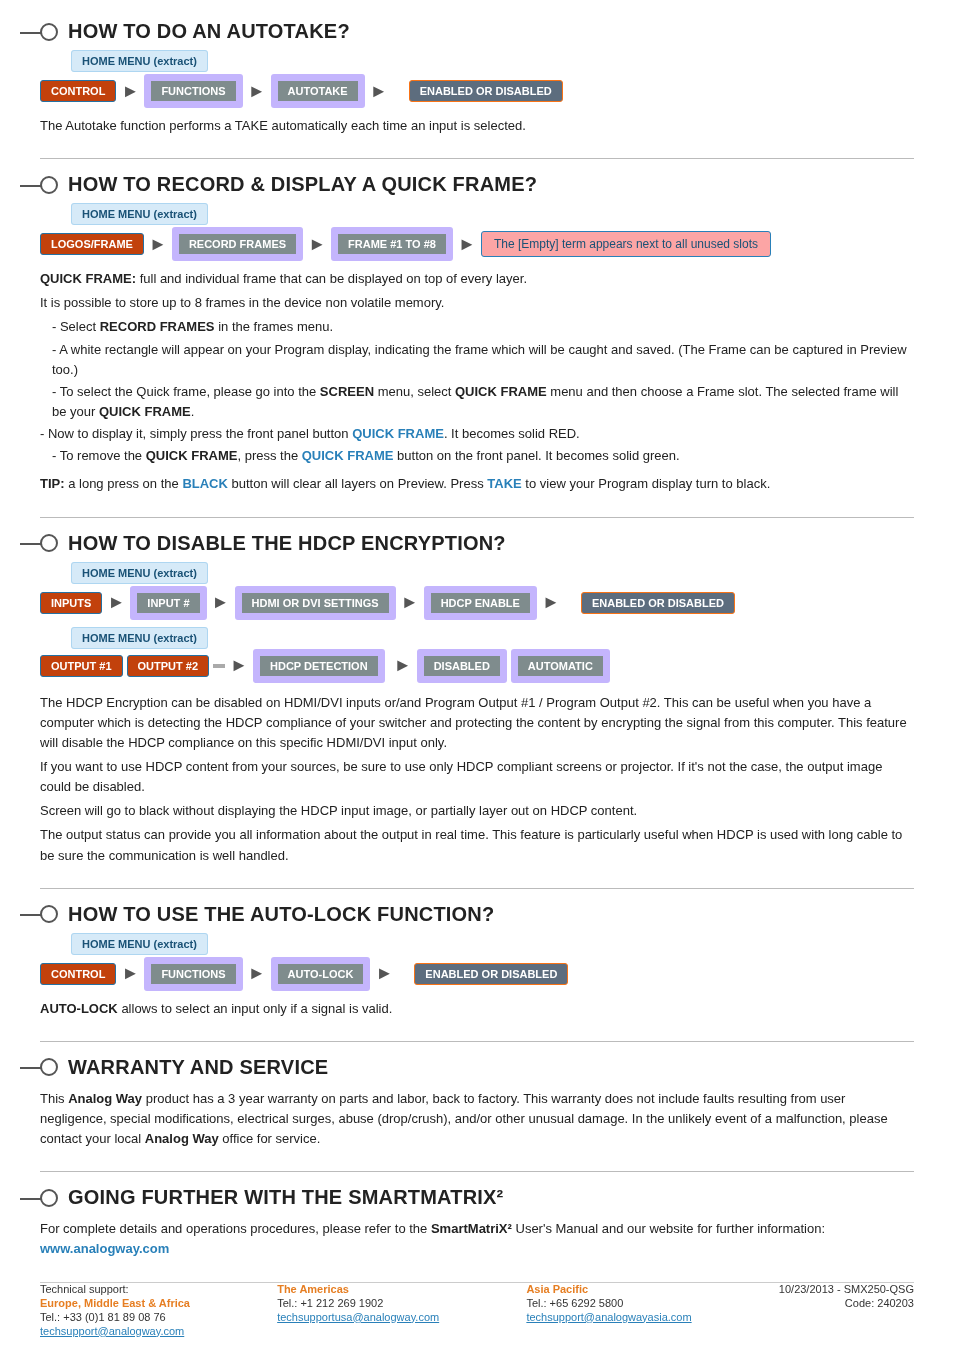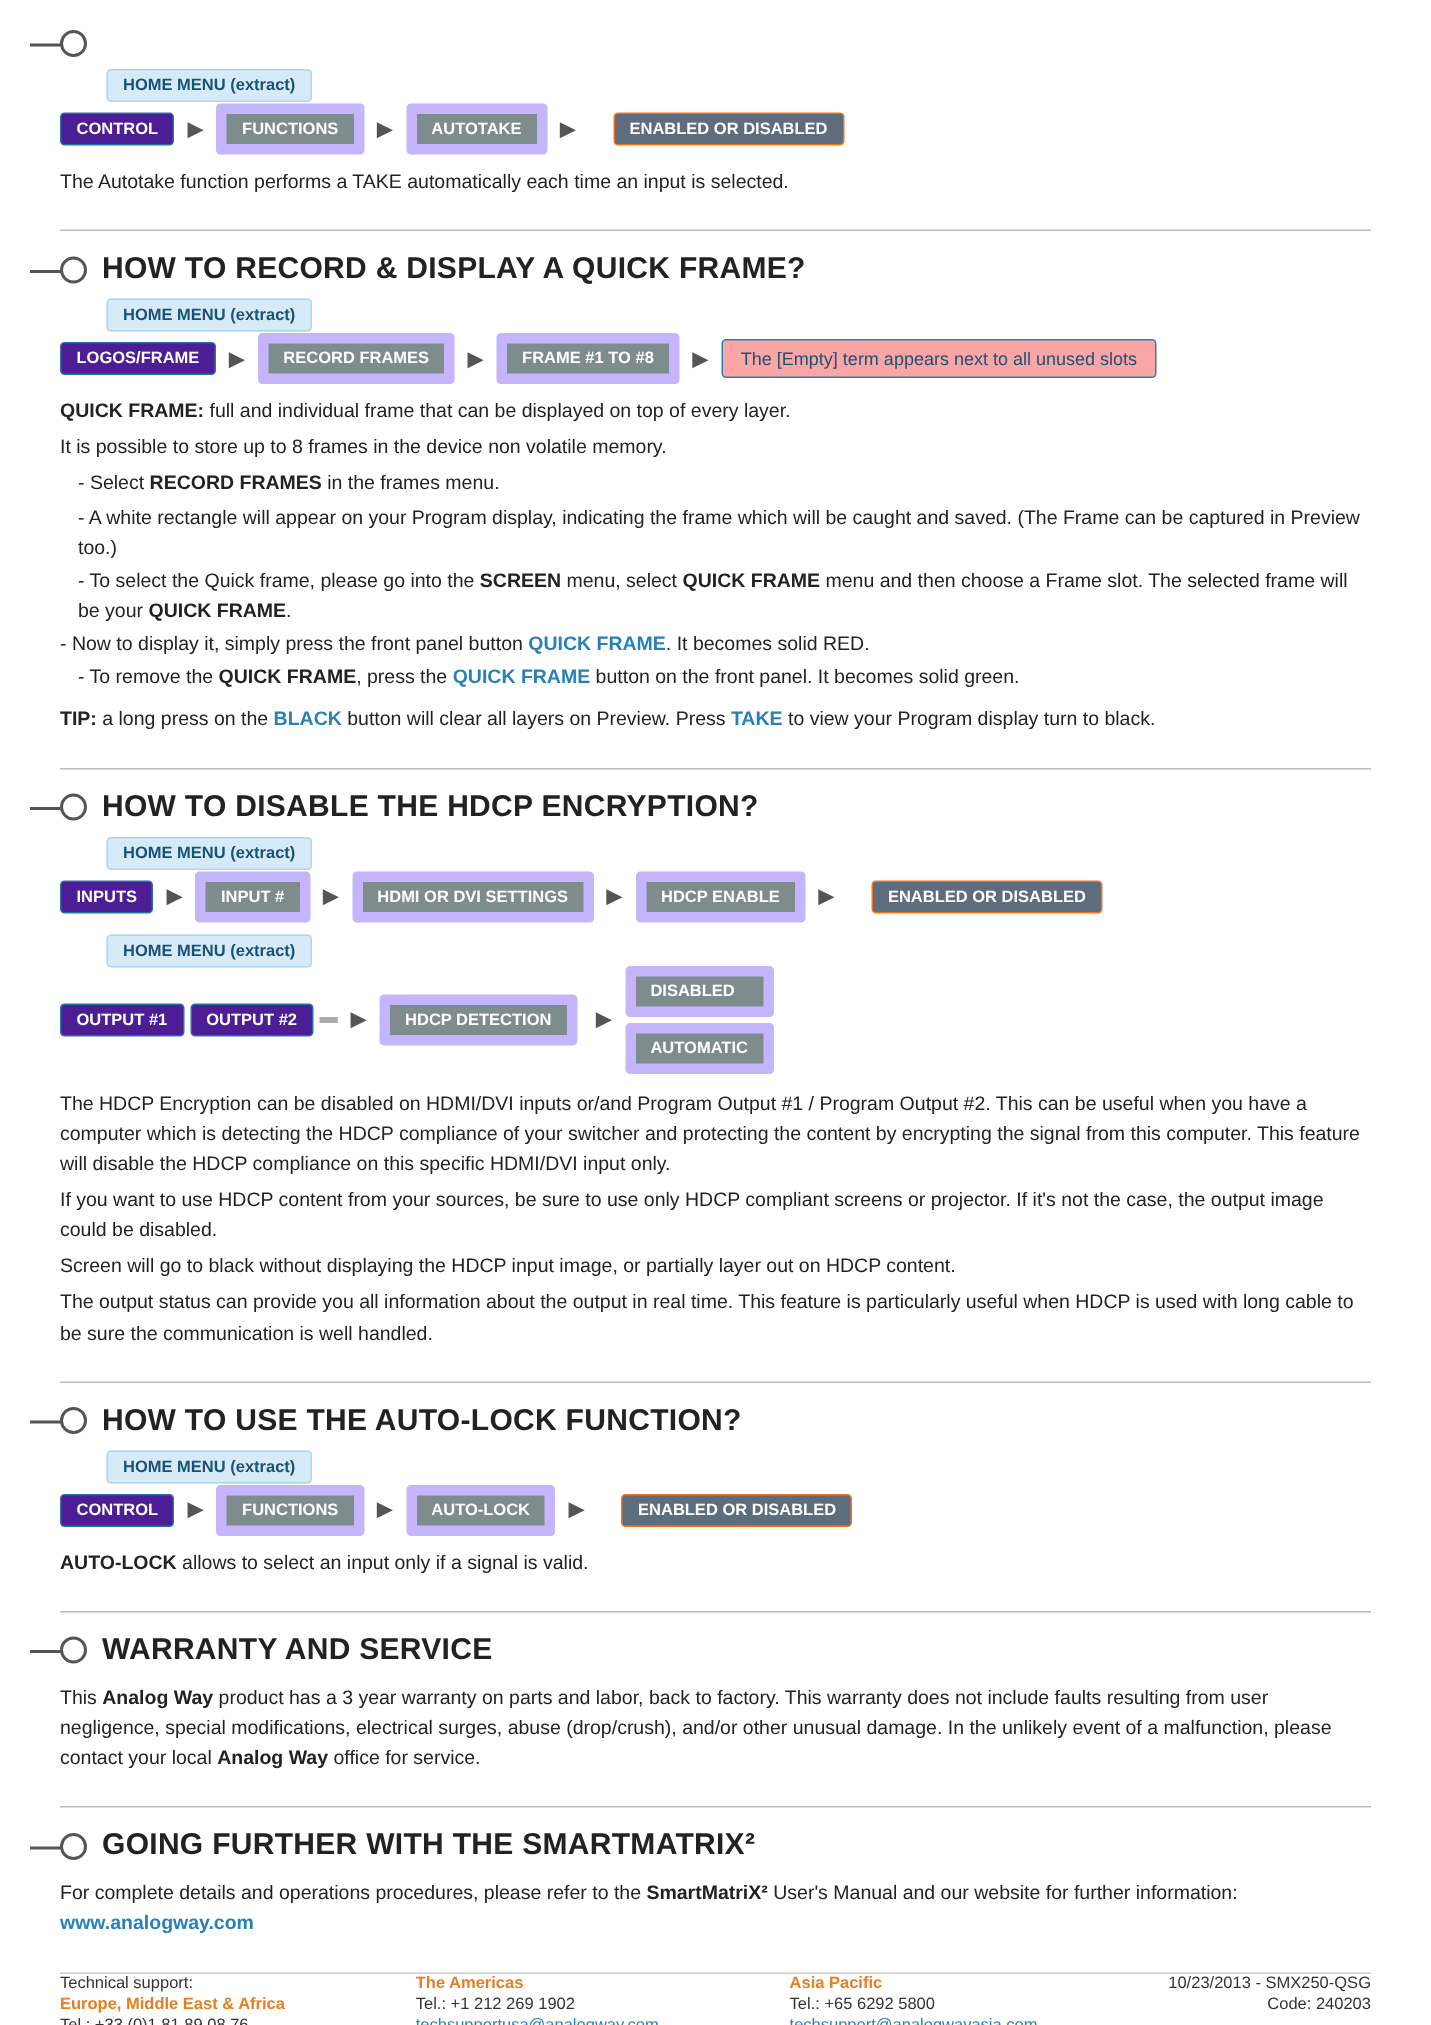--- a/index.html
+++ b/index.html
@@ -72,21 +72,21 @@
       border-radius: 3px;
       white-space: nowrap;
       flex-shrink: 0;
     }
     .box-light-blue {
       background: #d6eaf8;
       color: #1a5276;
       border: 1px solid #aed6f1;
     }
     .box-blue {
-      background: #4c1d95;
+      background: #c2410c;
       color: #fff;
       border: 1px solid #2471a3;
     }
     .box-gray {
       background: #7f8c8d;
       color: #fff;
       border: 7px solid #c4b5fd;
     }
     .box-dark-gray {
       background: #5d6d7e;
@@ -161,20 +161,21 @@
       margin: 8px 0 4px 0;
       line-height: 1.55;
     }
   </style>
 </head>
 <body>
 
 <div class="section">
   <div class="section-header">
     <div class="section-icon"></div>
+    <span class="section-title">HOW TO DO AN AUTOTAKE?</span>
   </div>
   <div class="home-menu-row">
     <span class="flow-box box-light-blue">HOME MENU (extract)</span>
   </div>
   <div class="flow">
     <span class="flow-box box-blue">CONTROL</span>
     <span class="flow-arrow">►</span>
     <span class="flow-box box-gray">FUNCTIONS</span>
     <span class="flow-arrow">►</span>
     <span class="flow-box box-gray">AUTOTAKE</span>
@@ -257,21 +258,21 @@
         <div style="width:12px; height:50%; border-right:2px solid #aaa; border-top:2px solid #aaa;"></div>
         <div style="width:12px; height:50%; border-right:2px solid #aaa; border-bottom:2px solid #aaa;"></div>
       </div>
 
       <span class="flow-arrow">►</span>
 
       <span class="flow-box box-gray" style="margin-right:4px;">HDCP DETECTION</span>
 
       <span class="flow-arrow">►</span>
 
-      <div style="display:flex; flex-direction:column; gap:4px;">
+      <div style="display:flex; flex-direction:row; gap:4px;">
         <span class="flow-box box-gray">DISABLED</span>
         <span class="flow-box box-gray">AUTOMATIC</span>
       </div>
     </div>
   </div>
 
   <div class="section-body" style="margin-top:10px;">
     <p>The HDCP Encryption can be disabled on HDMI/DVI inputs or/and Program Output #1 / Program Output #2. This can be useful when you have a computer which is detecting the HDCP compliance of your switcher and protecting the content by encrypting the signal from this computer. This feature will disable the HDCP compliance on this specific HDMI/DVI input only.</p>
     <p>If you want to use HDCP content from your sources, be sure to use only HDCP compliant screens or projector. If it's not the case, the output image could be disabled.</p>
     <p>Screen will go to black without displaying the HDCP input image, or partially layer out on HDCP content.</p>

